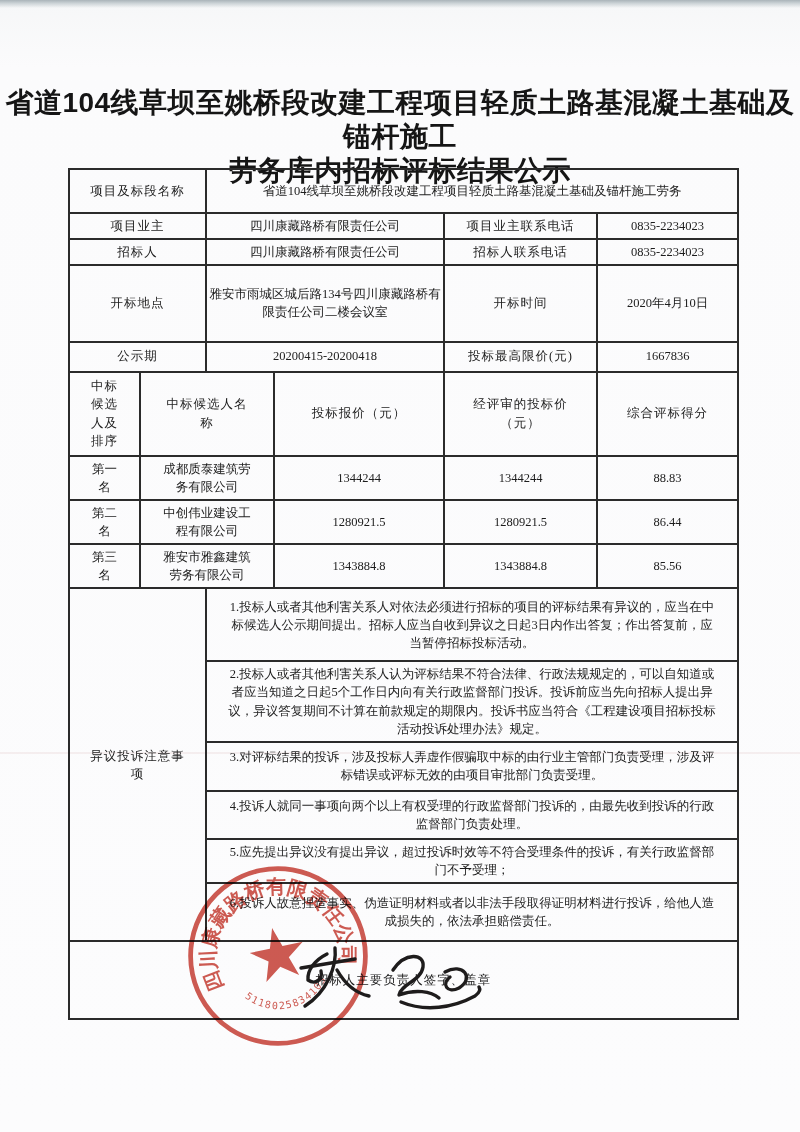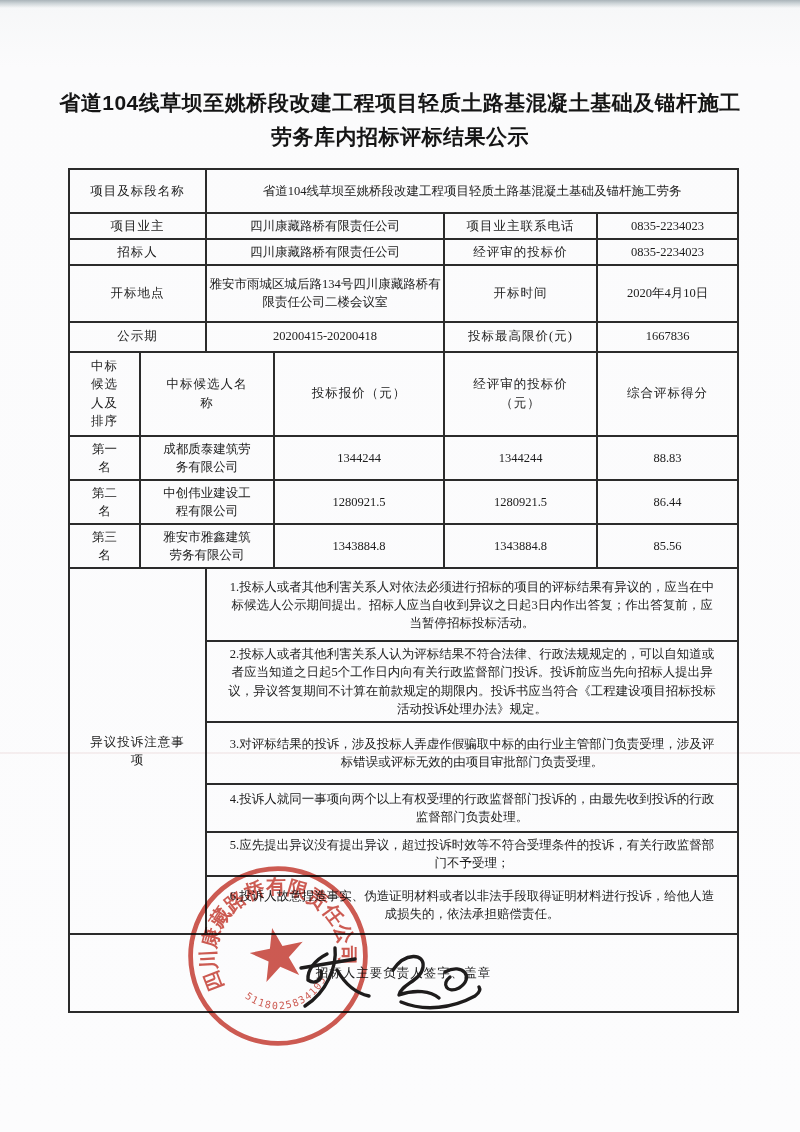--- a/index.html
+++ b/index.html
@@ -21,21 +21,21 @@
   }
   .fold-line{
     position:absolute;top:752px;left:0;width:800px;height:2px;
     background:rgba(214,176,176,0.18);
   }
   .doc-title{
     position:absolute;top:86px;left:0;right:0;
     text-align:center;
     font-family:"Liberation Sans", sans-serif;
     font-weight:bold;
-    font-size:21px;
+    font-size:28px;
     line-height:34px;
     letter-spacing:0.5px;
     color:#151515;
   }
   table.doc{
     position:absolute;left:68px;top:168px;
     width:669px;
     border-collapse:collapse;
     table-layout:fixed;
   }
@@ -56,21 +56,21 @@
     padding:4px 8px;
     line-height:1.45;
   }
   td.sig{
     text-align:left;
     padding-left:8px;
     letter-spacing:1px;
   }
   tr.h44{height:44px;} tr.h41{height:24px;} tr.h46{height:32px;} tr.h42{height:30px;border-radius:10px;}
   tr.h84{height:84px;} tr.hc{height:44px;}
-  tr.n1{height:73px;} tr.n2{height:79px;} tr.n3{height:62px;border-radius:6px;}
+  tr.n1{height:73px;} tr.n2{height:79px;} tr.n3{height:49px;border-radius:6px;}
   tr.n4{height:48px;margin-top:29px;} tr.n5{height:41px;} tr.n6{height:58px;margin-left:16px;}
   tr.hsig{height:78px;}
   .seal{
     position:absolute;left:183px;top:861px;
     width:190px;height:190px;
     color:#c5372c;
     opacity:0.82;
     mix-blend-mode:multiply;
     transform:rotate(-12deg);
   }
@@ -114,26 +114,26 @@
       </tr>
       <tr class="h41">
         <td colspan="2" class="lbl">项目业主</td>
         <td colspan="2">四川康藏路桥有限责任公司</td>
         <td class="lbl">项目业主联系电话</td>
         <td>0835-2234023</td>
       </tr>
       <tr class="h41">
         <td colspan="2" class="lbl">招标人</td>
         <td colspan="2">四川康藏路桥有限责任公司</td>
-        <td class="lbl">经评审的投标价</td>
+        <td class="lbl">招标人联系电话</td>
         <td>0835-2234023</td>
       </tr>
       <tr class="h46">
         <td colspan="2" class="lbl">开标地点</td>
-        <td colspan="2" style="padding:9px 2px">雅安市雨城区城后路134号四川康藏路桥有限责任公司二楼会议室</td>
+        <td colspan="2" style="padding:19px 2px">雅安市雨城区城后路134号四川康藏路桥有限责任公司二楼会议室</td>
         <td class="lbl">开标时间</td>
         <td>2020年4月10日</td>
       </tr>
       <tr class="h42">
         <td colspan="2" class="lbl">公示期</td>
         <td colspan="2">20200415-20200418</td>
         <td class="lbl">投标最高限价(元)</td>
         <td>1667836</td>
       </tr>
 

